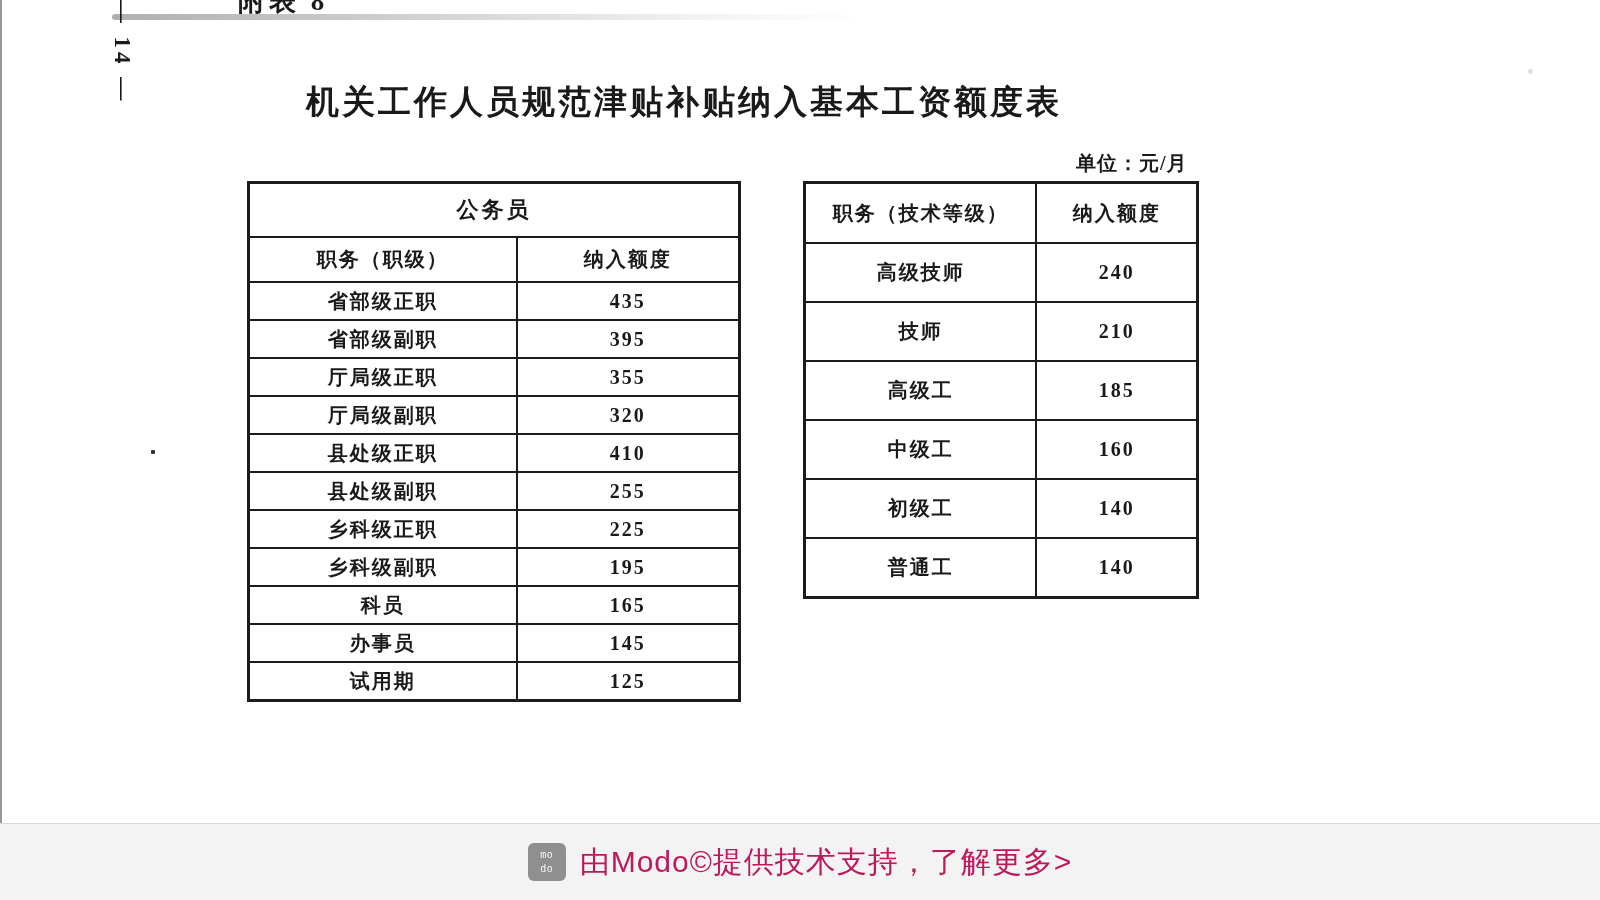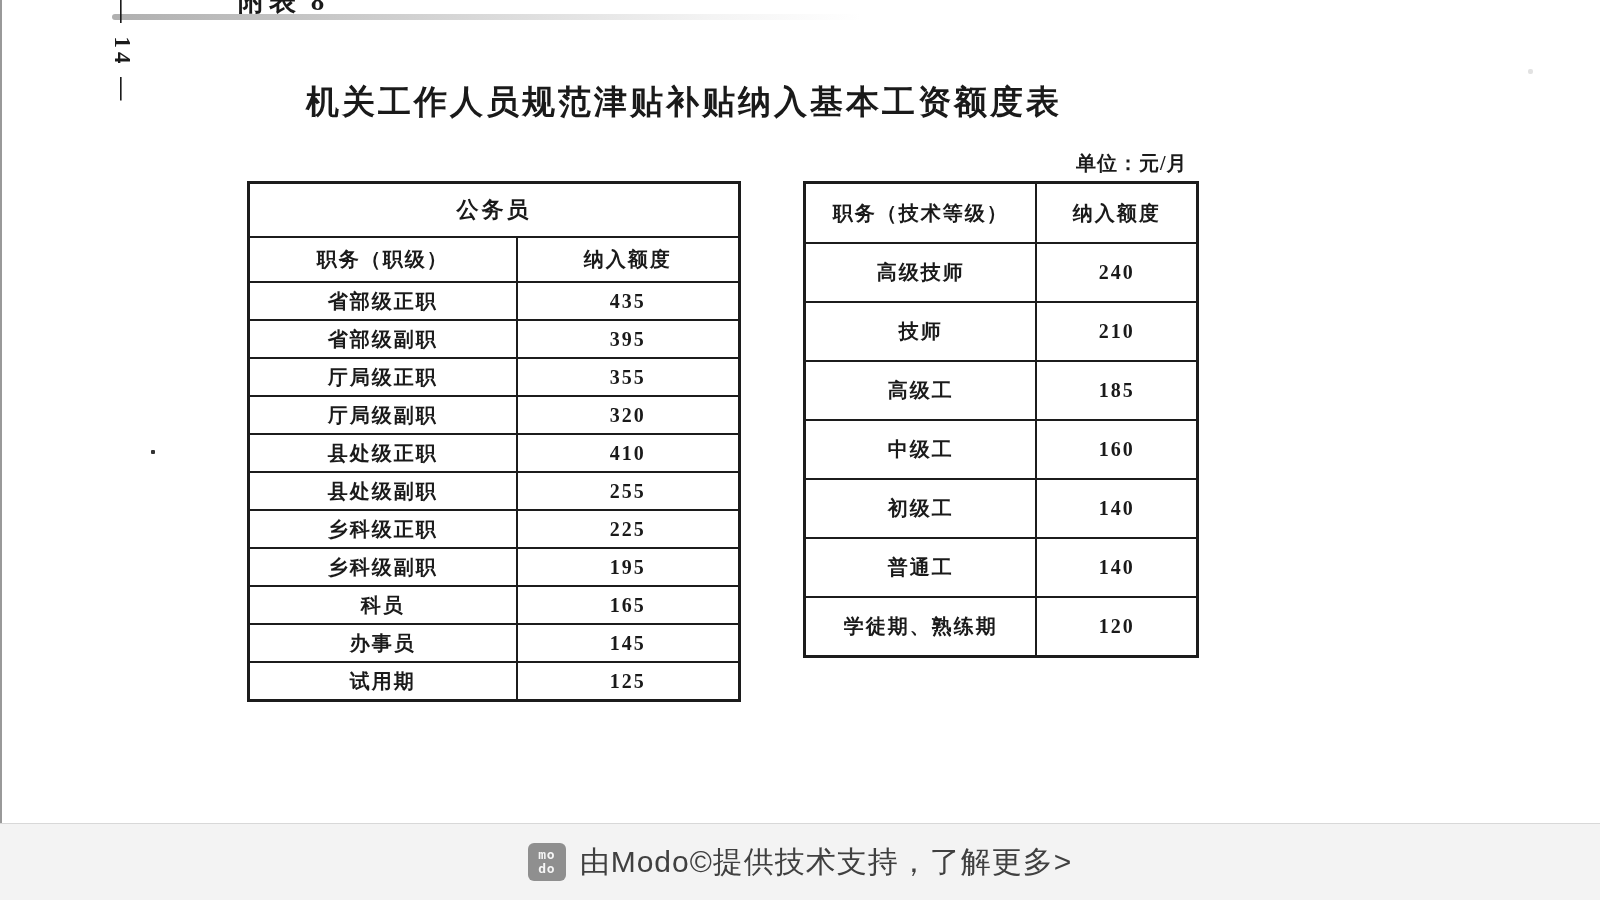--- a/index.html
+++ b/index.html
@@ -71,26 +71,26 @@
   .footer {
     position: absolute; left: 0; bottom: 0; width: 1600px; height: 77px;
     background: #f3f3f3; border-top: 1px solid #d8d8d8;
     display: flex; align-items: center; justify-content: center; gap: 14px;
     box-sizing: border-box;
     font-family: "Liberation Sans", "DejaVu Sans", sans-serif;
   }
   .modo-logo {
     width: 38px; height: 38px; background: #8f8f8f; border-radius: 6px;
     display: flex; flex-direction: column; align-items: center; justify-content: center;
-    color: #f6f6f6; font-size: 13px; line-height: 14px; font-weight: bold;
+    color: #f6f6f6; font-size: 10px; line-height: 14px; font-weight: normal;
     font-family: "DejaVu Sans Mono", monospace; letter-spacing: 0.5px;
     flex: 0 0 auto;
   }
   .footer-text {
-    color: #404040; font-size: 30px; letter-spacing: 1px; white-space: nowrap;
+    color: #be185d; font-size: 30px; letter-spacing: 1px; white-space: nowrap;
   }
 </style>
 </head>
 <body>
 
 <div class="page">
   <div class="page-edge"></div>
   <div class="scan-streak"></div>
 
   <div class="appendix">附表 8</div>
@@ -184,24 +184,20 @@
         <td class="data-cell">中级工</td>
         <td class="data-cell num-cell">160</td>
       </tr>
       <tr>
         <td class="data-cell">初级工</td>
         <td class="data-cell num-cell">140</td>
       </tr>
       <tr>
         <td class="data-cell">普通工</td>
         <td class="data-cell num-cell">140</td>
-      </tr>
-      <tr>
-        <td class="data-cell">学徒期、熟练期</td>
-        <td class="data-cell num-cell">120</td>
       </tr>
     </tbody>
   </table>
 
   <div class="speck-dark"></div>
   <div class="speck-light"></div>
 </div>
 
 <div class="footer">
   <div class="modo-logo">

